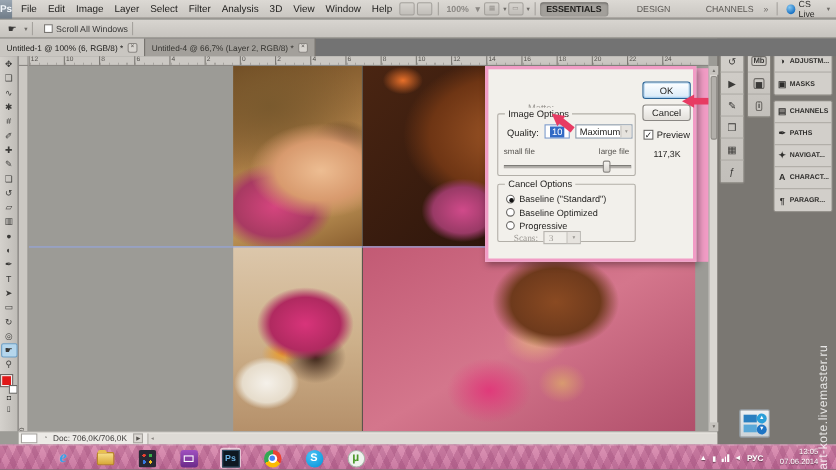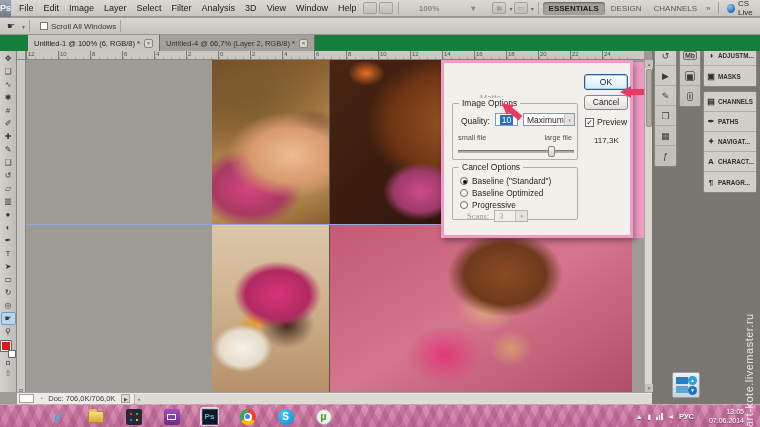--- a/index.html
+++ b/index.html
@@ -12,21 +12,21 @@
     background:linear-gradient(#dcd9d4,#c9c6c1);border-bottom:1px solid #98958f;
     display:flex;align-items:center;}
   .pslogo{width:20px;height:17px;background:linear-gradient(#9aa6b2,#707c88);color:#f2f6fa;
     font-weight:bold;font-size:9px;display:flex;align-items:center;justify-content:center;}
   .menus{display:flex;margin-left:3px;}
   .menu-item{padding:2px 5px;font-size:9px;color:#232220;}
   .mb-right{margin-left:auto;display:flex;align-items:center;}
   .mb-iconbtn{width:16px;height:12px;border:1px solid #a5a29d;border-radius:2px;margin:0 1px;
     background:linear-gradient(#d6d3ce,#c0bdb8);color:#93908b;font-size:6px;line-height:10px;text-align:center;}
   .mb-sep{width:1px;height:12px;background:#a5a29d;margin:0 4px;}
-  .zoom-level{font-size:8px;color:#8a8783;margin:0 16px;font-weight:bold;}
+  .zoom-level{font-size:8px;color:#8a8783;margin:0 3px;font-weight:bold;}
   .dd{font-size:6px;color:#6e6b67;margin-left:2px;}
   .ws{font-size:8px;color:#5a5753;padding:2px 6px;border-radius:3px;}
   .ws.active{background:#a3a09b;box-shadow:inset 0 1px 2px rgba(0,0,0,.4);color:#21201e;font-weight:bold;}
   .ws-more{font-size:8px;color:#6e6b67;padding:0 3px;}
   .cslive{display:flex;align-items:center;margin:0 5px;font-size:8px;color:#2a2927;}
   .cslive-dot{width:9px;height:9px;border-radius:50%;margin-right:3px;
     background:radial-gradient(circle at 35% 30%,#85c8f2,#1d74c4 70%);}
   .winbtns{display:flex;gap:2px;margin:0 5px 0 3px;}
   .wb{width:15px;height:11px;border:1px solid #8a8783;border-radius:2px;font-size:6px;line-height:9px;
     text-align:center;color:#4a4947;background:linear-gradient(#e4e1dc,#b8b5b0);}
@@ -35,21 +35,21 @@
   
   .optionsbar{position:absolute;left:0;top:18px;width:760px;height:17px;z-index:6;
     background:linear-gradient(#d8d5d0,#c6c3be);border-bottom:1px solid #98958f;
     display:flex;align-items:center;font-size:8px;color:#3a3938;}
   .ob-tool{width:18px;text-align:center;font-size:9px;color:#3a3938;margin-left:2px;}
   .ob-cb{width:8px;height:8px;border:1px solid #7a7773;background:#fff;margin:0 3px 0 6px;}
   .ob-btn{margin:0 2px;padding:1px 9px 2px;border:1px solid #9a9792;border-radius:3px;
     background:linear-gradient(#dcd9d4,#c2bfba);color:#6e6b67;}
 
   
-  .tabsbar{position:absolute;left:0;top:35px;width:760px;height:16px;background:#15803d;z-index:6;display:flex;padding-left:28px;}
+  .tabsbar{position:absolute;left:0;top:35px;width:760px;height:16px;background:#737373;z-index:6;display:flex;}
   .doc-tab{display:flex;align-items:center;gap:4px;padding:0 6px;font-size:7.5px;height:16px;
     border-right:1px solid #6e6b67;color:#34332f;background:#a3a09b;white-space:nowrap;}
   .doc-tab.active{background:#c9c6c1;color:#1c1b19;}
   .tab-close{width:9px;height:9px;border:1px solid #8a8783;border-radius:2px;font-size:6px;line-height:7px;
     text-align:center;color:#55524e;background:#d8d5d0;}
 
   
   .corner{position:absolute;left:17px;top:51px;width:9px;height:9px;background:#cbc8c3;z-index:5;
     border-right:1px solid #8a8783;border-bottom:1px solid #8a8783;}
   .hruler{position:absolute;left:26px;top:51px;width:618px;height:9px;background:#cbc8c3;z-index:5;
@@ -271,21 +271,21 @@
       <span class="mb-iconbtn"></span>
       <span class="mb-iconbtn"></span>
       <span class="mb-sep"></span>
       <span class="zoom-level">100%</span>
       <span class="zoom-level">▾</span>
       <span class="mb-iconbtn">▦</span>
       <span class="dd">▾</span>
       <span class="mb-iconbtn">▭</span>
       <span class="dd">▾</span>
       <span class="mb-sep"></span>
-      <span style="display:flex;align-items:flex-end;">
+      <span style="display:flex;align-items:flex-end;gap:20px;">
 
       <span class="ws active">ESSENTIALS</span>
           <span class="ws">DESIGN</span>
           <span class="ws">CHANNELS</span>
         </span>
       <span class="ws-more">»</span>
       <span class="mb-sep"></span>
       <span class="cslive">
         <span class="cslive-dot"></span>
         <span>CS Live</span>

